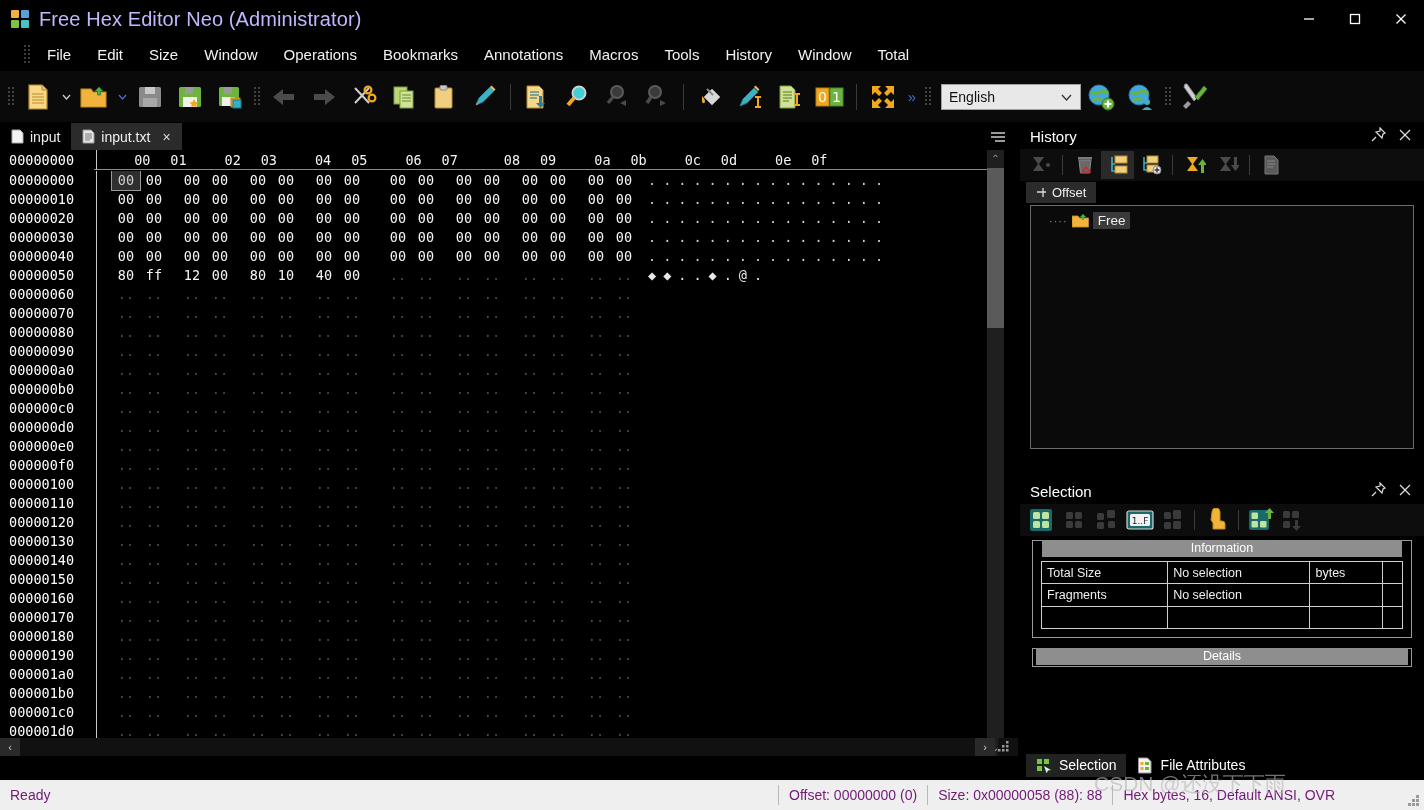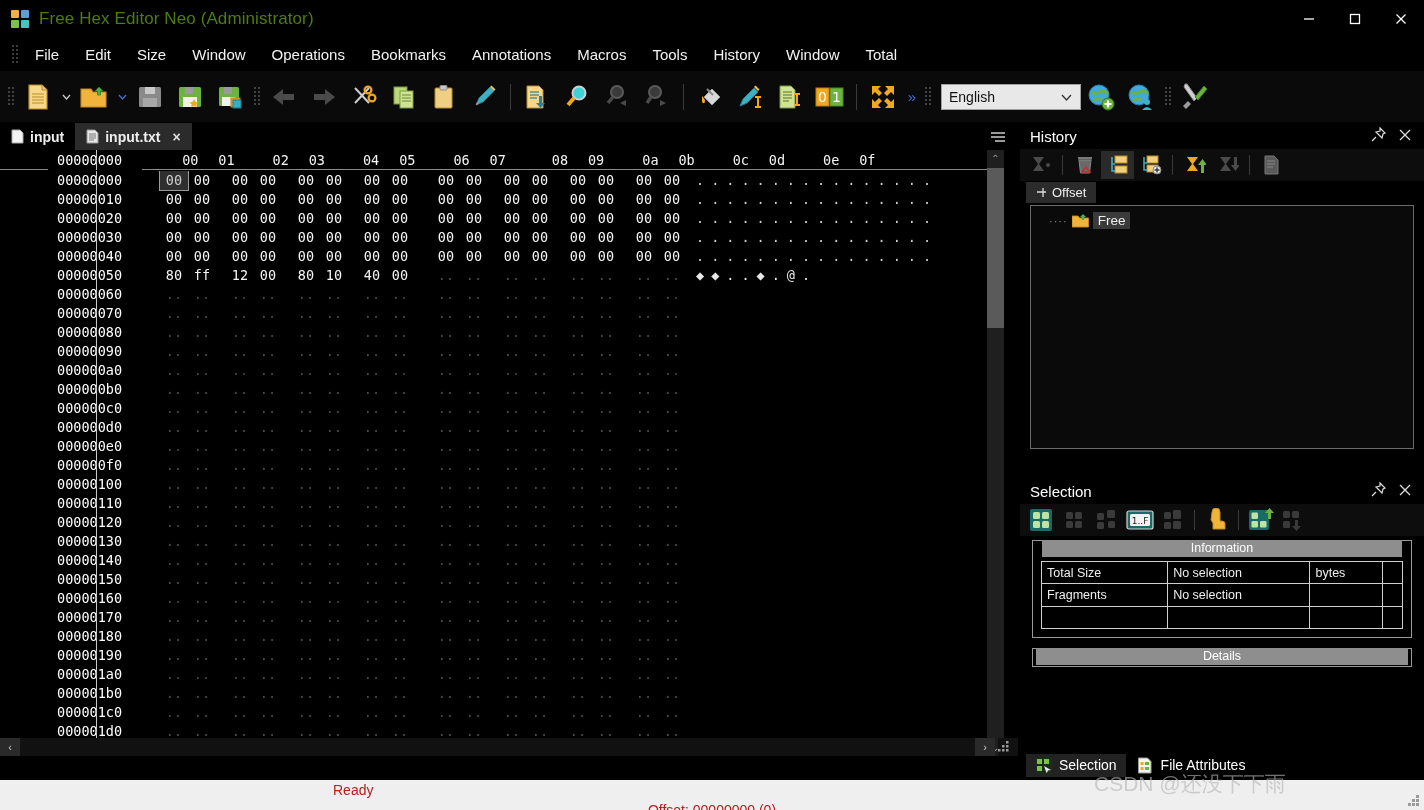--- a/index.html
+++ b/index.html
@@ -20,32 +20,32 @@
   #app-logo {
     width: 18px; height: 18px; margin-left: 11px; margin-right: 10px;
     display: grid; grid-template-columns: 1fr 1fr; grid-template-rows: 1fr 1fr;
     gap: 2px;
   }
   #app-logo i { display: block; border-radius: 1px; }
   #app-logo i:nth-child(1) { background: #f2b03c; }
   #app-logo i:nth-child(2) { background: #5aa0d8; }
   #app-logo i:nth-child(3) { background: #7ec242; }
   #app-logo i:nth-child(4) { background: #46c4c0; }
-  #app-title { font-size: 17px; color: #4d7c0f; letter-spacing: .1px; text-align: center; }
+  #app-title { font-size: 20px; color: #c4b5fd; letter-spacing: .1px; text-align: center; }
   #winctl { margin-left: auto; display: flex; height: 38px; }
   #winctl .wbtn {
     width: 46px; height: 38px; display: flex; align-items: center; justify-content: center;
     color: #fff;
   }
   #winctl .wbtn svg { display: block; }
 
   
   #menubar {
     height: 33px; background: #000; display: flex; align-items: center;
-    padding-left: 8px;
+    padding-left: 20px;
   }
   .grip { width: 9px; height: 22px; margin: 0 3px 0 2px; position: relative; opacity:.55;}
   .grip::before {
     content:""; position:absolute; left:2px; top:1px; width:2px; height:20px;
     background-image: repeating-linear-gradient(to bottom, #6e6e6e 0 2px, transparent 2px 4px);
   }
   .grip::after {
     content:""; position:absolute; left:6px; top:1px; width:2px; height:20px;
     background-image: repeating-linear-gradient(to bottom, #6e6e6e 0 2px, transparent 2px 4px);
   }
@@ -76,41 +76,41 @@
     display:flex; align-items:center; padding-left:7px; position: relative;
   }
   #lang-select .lcaret { position:absolute; right: 8px; color:#333; font-size: 11px; }
   .dblarrow { color:#3f6fd8; font-size:15px; width:18px; text-align:center; }
 
   
   #main { position:absolute; left:0; top:123px; width:1424px; height:655px; }
 
   
   #left { position:absolute; left:0; top:0; width:1018px; height:655px; background:#000; }
-  #doctabs { height:27px; background:#000; display:flex; align-items:flex-end; position:relative;font-weight:bold;}
+  #doctabs { height:27px; background:#000; display:flex; align-items:flex-end; position:relative;}
   .doctab {
     height: 27px; display:flex; align-items:center; gap:6px;
     padding: 0 11px; font-size: 14px; color:#eee;
   }
   .doctab.active { background:#2b2b2b; }
   .doctab .tabclose { margin-left:6px; color:#ddd; font-size:14px; line-height:1; }
   #tabmenu { position:absolute; right:12px; top:6px; }
 
   #hexwrap { position:absolute; left:0; top:27px; width:1018px; height:628px; }
   #hexheader {
     position:absolute; left:0; top:0; width:995px; height:20px;
     background:#000; border-bottom:1px solid #8b8b8b;
     font-family: "DejaVu Sans Mono", monospace; font-size:13.5px; color:#fff;
   }
   #hexbody {
     position:absolute; left:0; top:21px; width:995px; height:585px;
     overflow:hidden; background:#000;
     font-family: "DejaVu Sans Mono", monospace; font-size:13.5px;
   }
-  .hex-row { height:19px; line-height:19px; white-space:nowrap; position:relative;padding-left:48px; }
+  .hex-row { height:19px; line-height:19px; white-space:nowrap; position:relative; }
   .off {
     display:inline-block; width:94px; color:#ffffff; text-align:left;
     padding-left:9px; background:#000;
   }
   .vline { position:absolute; left:96px; top:0; width:1px; height:100%; background:#c8c8c8; }
   .hexcell {
     display:inline-block; width:28px; text-align:center; color:#f5f5f5;
   }
   .hexcell.dim { color:#4a4a4a; }
   .gap { display:inline-block; width:10px; }
@@ -189,22 +189,22 @@
   #bottom-tabs {
     position:absolute; left:1020px; top:752px; width:404px; height:26px;
     background:#000; display:flex; align-items:center; padding-left:6px; gap:2px;
   }
   .btab { display:flex; align-items:center; gap:7px; padding:3px 9px; font-size:14px; color:#fff; }
   .btab.active { background:#222; }
 
   
   #statusbar {
     position:absolute; left:0; bottom:0; width:1424px; height:30px;
-    background:#efefef; color:#b91c1c; font-size:14px;
-    display:flex; align-items:center;flex-direction:column;
+    background:#efefef; color:#701a75; font-size:14px;
+    display:flex; align-items:center;
   }
   #statusbar .sb-cell { padding:0 10px; height:20px; line-height:20px; white-space:nowrap; }
   #statusbar .sb-div { width:1px; height:20px; background:#b9b9b9; }
   #statusbar .ready { padding-left:10px; }
   #sb-grip { position:absolute; right:4px; bottom:3px; width:14px; height:14px; }
   #sb-grip i { position:absolute; width:3px; height:3px; background:#9a9a9a; }
 
   
   #watermark {
     position:absolute; left:1050px; top:770px; font-size:21px; color:#b6b6b6;

